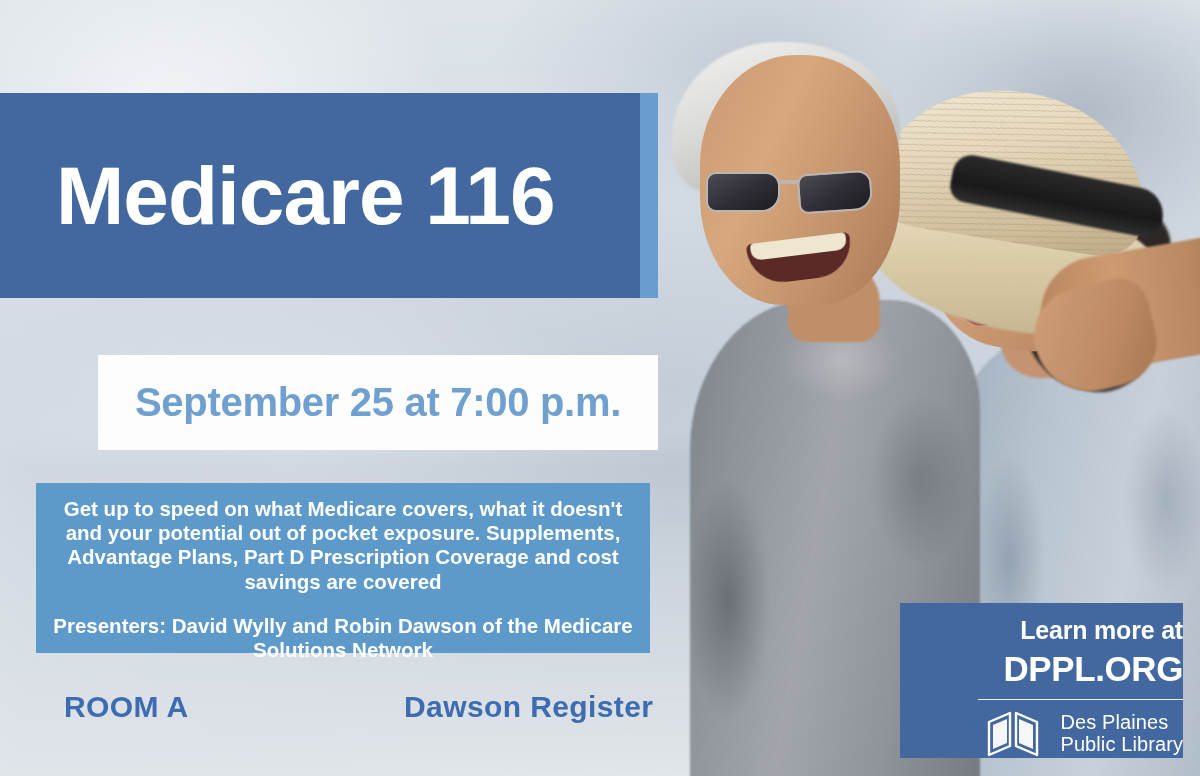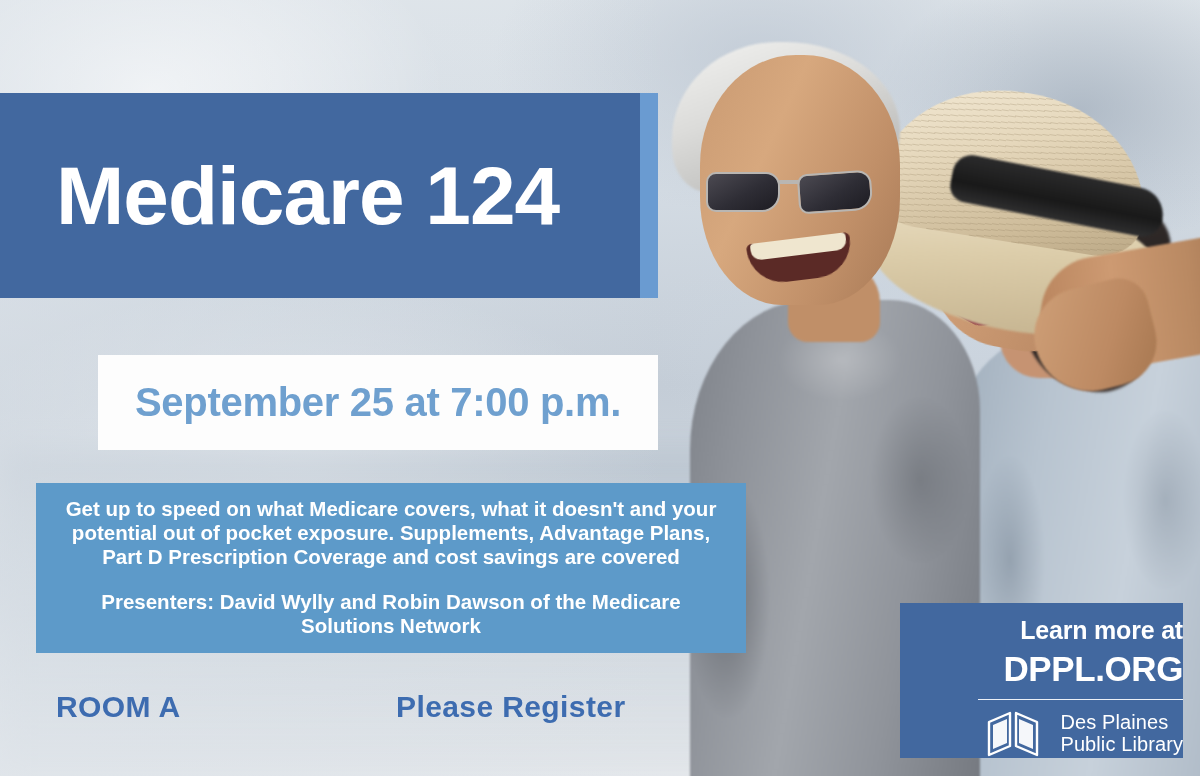--- a/index.html
+++ b/index.html
@@ -257,21 +257,21 @@
   }
   .date-text {
     color: #6fa0cf;
     font-size: 40px;
     font-weight: bold;
     letter-spacing: -.3px;
   }
 
   .desc-box {
     position: absolute;
-    left: 36px; top: 483px; width: 710px; height: 170px;
+    left: 36px; top: 483px; width: 614px; height: 170px;
     background: #5d9ac9;
     padding: 14px 16px 10px;
     display: flex; flex-direction: column; justify-content: flex-start;
   }
   .desc-text {
     color: #ffffff;
     font-size: 20.5px;
     font-weight: bold;
     line-height: 1.18;
     text-align: center;
@@ -280,21 +280,21 @@
     color: #ffffff;
     font-size: 20.5px;
     font-weight: bold;
     line-height: 1.18;
     text-align: center;
     margin-top: 20px;
   }
 
   .bottom-row {
     position: absolute;
-    left: 56px; top: 690px; width: 600px; height: 50px;
+    left: 64px; top: 690px; width: 600px; height: 50px;
   }
   .room-label, .register-label {
     position: absolute;
     color: #3d6cb0;
     font-size: 30px;
     font-weight: bold;
     letter-spacing: .4px;
     top: 0;
   }
   .room-label { left: 0; }
@@ -375,36 +375,36 @@
       <span class="lens r"></span>
     </div>
 
     <div class="woman-arm"></div>
     <div class="woman-hand"></div>
 
     <div class="photo-fade"></div>
   </div>
 
   <div class="title-bar">
-    <div class="title-text">Medicare 124</div>
+    <div class="title-text">Medicare 116</div>
     <div class="accent"></div>
   </div>
 
   <div class="date-band">
     <div class="date-text">September 25 at 7:00 p.m.</div>
   </div>
 
   <div class="desc-box">
     <div class="desc-text">Get up to speed on what Medicare covers, what it doesn't and your potential out of pocket exposure. Supplements, Advantage Plans, Part D Prescription Coverage and cost savings are covered</div>
     <div class="presenters-text">Presenters: David Wylly and Robin Dawson of the Medicare Solutions Network</div>
   </div>
 
   <div class="bottom-row">
     <div class="room-label">ROOM A</div>
-    <div class="register-label">Please Register</div>
+    <div class="register-label">Dawson Register</div>
   </div>
 
   <div class="logo-box">
     <div class="learn-more">Learn more at</div>
     <div class="dppl">DPPL.ORG</div>
     <div class="logo-rule"></div>
     <div class="logo-lockup">
       <svg class="book-icon" viewBox="0 0 62 50">
 
         <path d="M3 14 L24 5 L24 38 L3 47 Z" fill="none" stroke="#ffffff" stroke-width="2.4" stroke-linejoin="round"></path>

